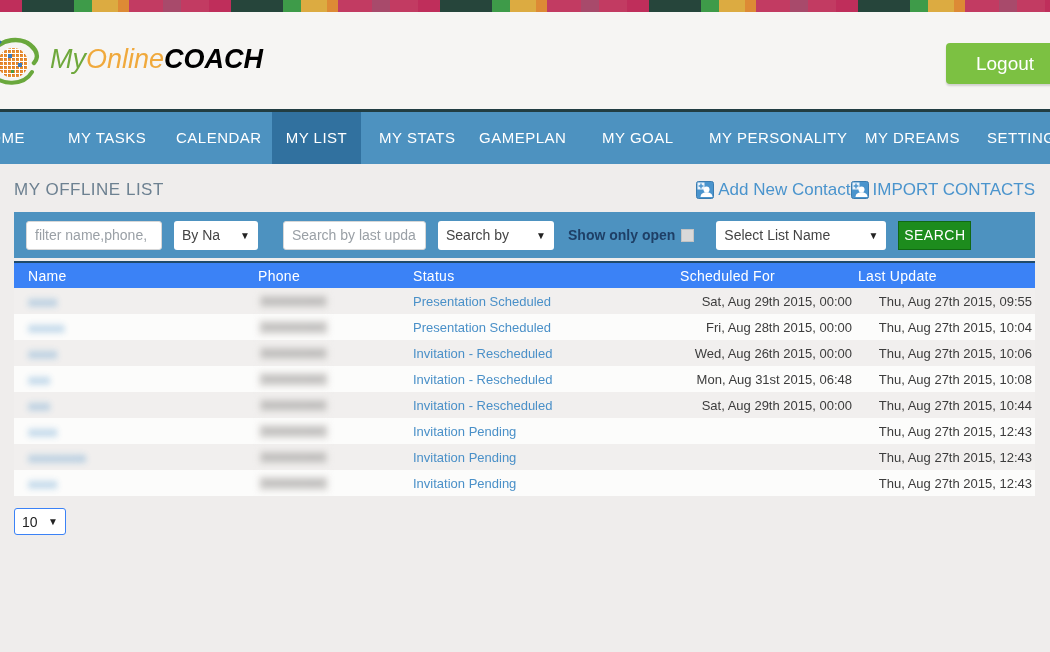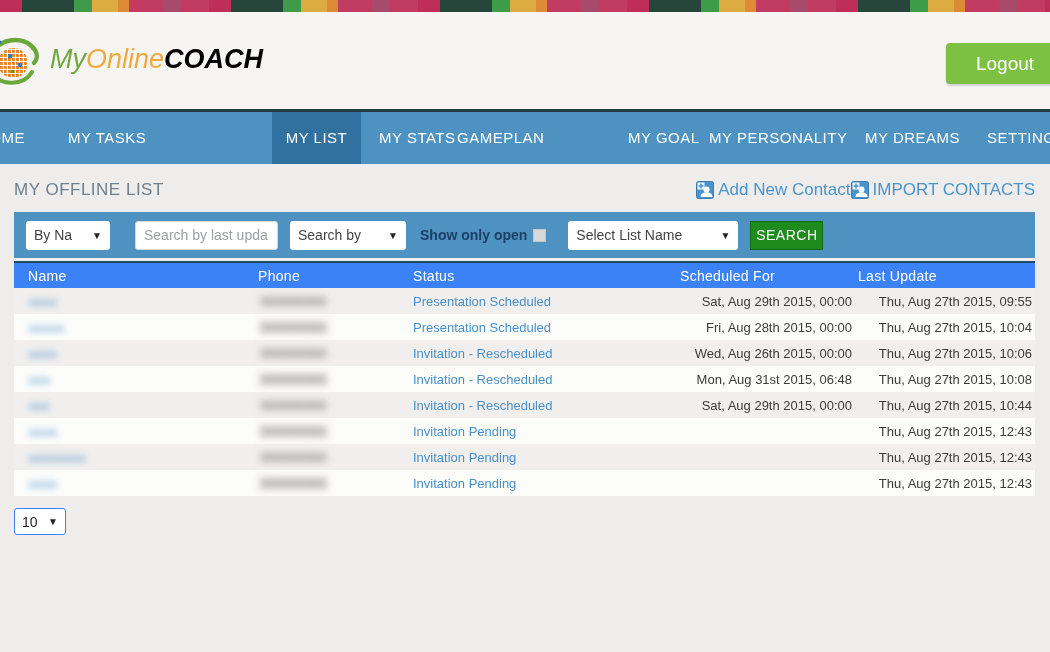--- a/index.html
+++ b/index.html
@@ -108,24 +108,25 @@
     <div class="logo-text">
       <span class="logo-my">My</span><span class="logo-online">Online</span><span class="logo-coach">COACH</span>
     </div>
   </div>
   <button class="logout-btn">Logout</button>
 </div>
 
 <div class="nav">
   <div class="nav-item" style="left:-22px">HOME</div>
   <div class="nav-item" style="left:68px">MY TASKS</div>
+  <div class="nav-item" style="left:176px">CALENDAR</div>
   <div class="nav-item active" style="left:272px;width:89px">MY LIST</div>
   <div class="nav-item" style="left:379px">MY STATS</div>
-  <div class="nav-item" style="left:457px">GAMEPLAN</div>
-  <div class="nav-item" style="left:628px">MY GOAL</div>
+  <div class="nav-item" style="left:479px">GAMEPLAN</div>
+  <div class="nav-item" style="left:602px">MY GOAL</div>
   <div class="nav-item" style="left:865px">MY DREAMS</div>
   <div class="nav-item" style="left:709px">MY PERSONALITY</div>
   <div class="nav-item" style="left:987px">SETTINGS</div>
 </div>
 
 <div class="content">
 
 
   <div class="section-row">
     <div class="section-title">MY OFFLINE LIST</div>
@@ -147,20 +148,21 @@
           <path d="M5 2.6 V 7.4 M2.6 5 H 7.4" stroke="#4a94cd" stroke-width="1.4"></path>
           <circle cx="10.5" cy="8.5" r="3" fill="#fff"></circle>
           <path d="M4.5 16 c0-3.2 2.7-4.8 6-4.8 s6 1.6 6 4.8 z" fill="#fff"></path>
         </svg>
         <span>IMPORT CONTACTS</span>
       </a>
     </div>
   </div>
 
   <div class="filter-bar">
+    <input class="f-input" style="width: 136px;" type="text" placeholder="filter name,phone,">
     <div class="f-select" style="width:84px">
       <span>By Na</span>
       <span class="arrow">▼</span>
     </div>
     <div style="width:1px"></div>
     <input class="f-input" style="width: 143px;" type="text" placeholder="Search by last upda">
     <div class="f-select" style="width:116px">
       <span>Search by</span>
       <span class="arrow">▼</span>
     </div>

